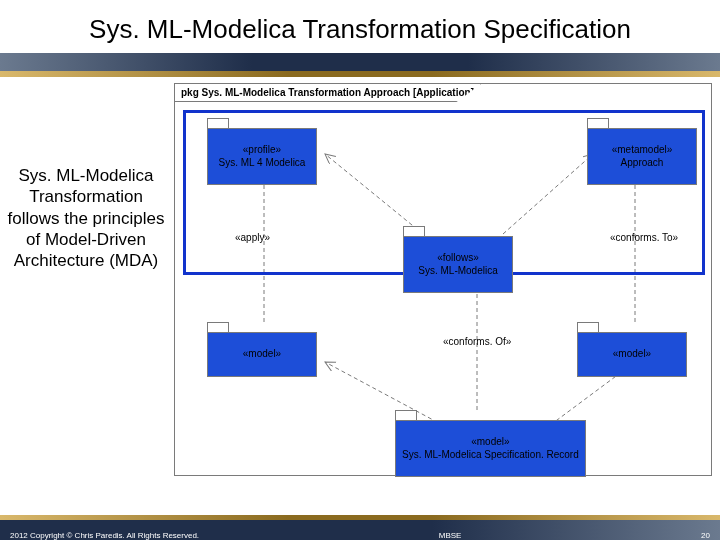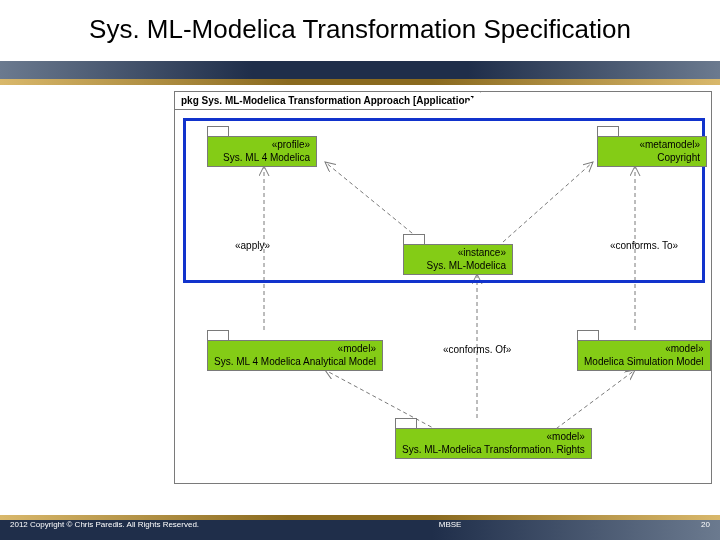--- a/index.html
+++ b/index.html
@@ -1,42 +1,43 @@
 <!DOCTYPE html>
 <html><head>
 <meta charset="utf-8">
 <style>
   * { box-sizing: border-box; margin: 0; padding: 0; }
   body { width: 720px; height: 540px; font-family: Arial, sans-serif; background: #fff; position: relative; overflow: hidden; }
-  .title { font-size: 26px; font-weight: normal; text-align: center; padding: 14px 10px 16px 10px; }
+  .title { font-size: 26px; font-weight: normal; text-align: center; padding: 14px 10px 8px 10px; }
   .bar { height: 18px; width: 100%; background: linear-gradient(to right, #6b7a8f 0%, #1f2e4a 35%, #1f2e4a 65%, #6b7a8f 100%); }
   .bar.gold { background: linear-gradient(to right, #d9b86b 0%, #8a6a1f 40%, #8a6a1f 60%, #d9b86b 100%); height: 6px; }
   .content { position: relative; width: 100%; height: 420px; }
   .sidetext { position: absolute; left: 6px; top: 88px; width: 160px; font-size: 17px; text-align: center; line-height: 1.25; }
   .diagram-frame { position: absolute; left: 174px; top: 6px; width: 538px; height: 393px; border: 1px solid #7a7a7a; background: #fff; }
   .frame-label { position: absolute; left: 0; top: 0; border-right: 1px solid #7a7a7a; border-bottom: 1px solid #7a7a7a; background: #fff; font-size: 10px; font-weight: bold; padding: 3px 6px; clip-path: polygon(0 0, 100% 0, 92% 100%, 0 100%); }
   .highlight-box { position: absolute; border: 3px solid #1133cc; pointer-events: none; }
   .pkg { position: absolute; }
   .pkg .tab { width: 22px; height: 10px; border: 1px solid #7a7a7a; border-bottom: none; background: #fff; }
-  .pkg .body { border: 1px solid #7a7a7a; background: #84cc16; font-size: 10px; text-align: right; padding: 2px 6px; min-width: 110px; line-height: 1.25; }
+  .pkg .body { border: 1px solid #7a7a7a; background: #1d4ed8; font-size: 10px; text-align: center; padding: 15px 6px; min-width: 110px; line-height: 1.25; }
   .pkg .body b { font-weight: normal; }
   .label-float { position: absolute; font-size: 10px; text-align: center; }
   svg.conn { position: absolute; left: 0; top: 0; width: 538px; height: 393px; pointer-events: none; }
   .footer { position: absolute; left: 0; bottom: 0; width: 100%; }
   .footgold { height: 5px; background: linear-gradient(to right, #d9b86b 0%, #8a6a1f 40%, #8a6a1f 60%, #d9b86b 100%); }
-  .footbar { height: 20px; background: linear-gradient(to right, #1f2e4a 0%, #1f2e4a 60%, #6b7a8f 100%); color: #fff; font-size: 8px; display: flex; align-items: flex-start; justify-content: space-between; padding: 0 10px; }
+  .footbar { height: 20px; background: linear-gradient(to right, #1f2e4a 0%, #1f2e4a 60%, #6b7a8f 100%); color: #fff; font-size: 8px; display: flex; align-items: flex-end; justify-content: space-between; padding: 0 10px; }
 </style>
 </head>
 <body>
 
 <div class="title">Sys. ML-Modelica Transformation Specification</div>
 <div class="bar"></div>
 <div class="bar gold"></div>
 
 <div class="content">
+  <div class="sidetext">Sys. ML-Modelica Transformation follows the principles of Model-Driven Architecture (MDA)</div>
 
   <div class="diagram-frame">
     <div class="frame-label">pkg Sys. ML-Modelica Transformation Approach [Application]</div>
 
     <svg class="conn">
       <defs>
         <marker id="openarrow" markerWidth="12" markerHeight="12" refX="10" refY="5" orient="auto">
           <path d="M0,0 L10,5 L0,10" fill="none" stroke="#7a7a7a" stroke-width="1"></path>
         </marker>
       </defs>
@@ -56,43 +57,43 @@
       <line x1="302" y1="326" x2="302" y2="182" stroke="#7a7a7a" stroke-dasharray="4,3" marker-end="url(#openarrow)"></line>
     </svg>
 
     <div class="highlight-box" style="left:8px; top:26px; width:522px; height:165px;"></div>
 
     <div class="pkg" style="left:32px; top:34px;">
       <div class="tab"></div>
       <div class="body"><span>«profile»</span><br><b>Sys. ML 4 Modelica</b></div>
     </div>
 
-    <div class="pkg" style="left:422px; top:34px;">
+    <div class="pkg" style="left:412px; top:34px;">
       <div class="tab"></div>
-      <div class="body"><span>«metamodel»</span><br><b>Copyright</b></div>
+      <div class="body"><span>«metamodel»</span><br><b>Approach</b></div>
     </div>
 
     <div class="pkg" style="left:228px; top:142px;">
       <div class="tab"></div>
-      <div class="body"><span>«instance»</span><br><b>Sys. ML-Modelica</b></div>
+      <div class="body"><span>«follows»</span><br><b>Sys. ML-Modelica</b></div>
     </div>
 
     <div class="pkg" style="left:32px; top:238px;">
       <div class="tab"></div>
-      <div class="body"><span>«model»</span><br><b>Sys. ML 4 Modelica Analytical Model</b></div>
+      <div class="body"><span>«model»</span><br></div>
     </div>
 
     <div class="pkg" style="left:402px; top:238px;">
       <div class="tab"></div>
-      <div class="body"><span>«model»</span><br><b>Modelica Simulation Model</b></div>
+      <div class="body"><span>«model»</span><br></div>
     </div>
 
     <div class="pkg" style="left:220px; top:326px;">
       <div class="tab"></div>
-      <div class="body" style="min-width:160px;"><span>«model»</span><br><b>Sys. ML-Modelica Transformation. Rights</b></div>
+      <div class="body" style="min-width:160px;"><span>«model»</span><br><b>Sys. ML-Modelica Specification. Record</b></div>
     </div>
 
     <div class="label-float" style="left:60px; top:148px;text-align:right;">«apply»</div>
     <div class="label-float" style="left:435px; top:148px;">«conforms. To»</div>
     <div class="label-float" style="left:268px; top:252px;">«conforms. Of»</div>
   </div>
 </div>
 
 <div class="footer">
   <div class="footgold"></div>

